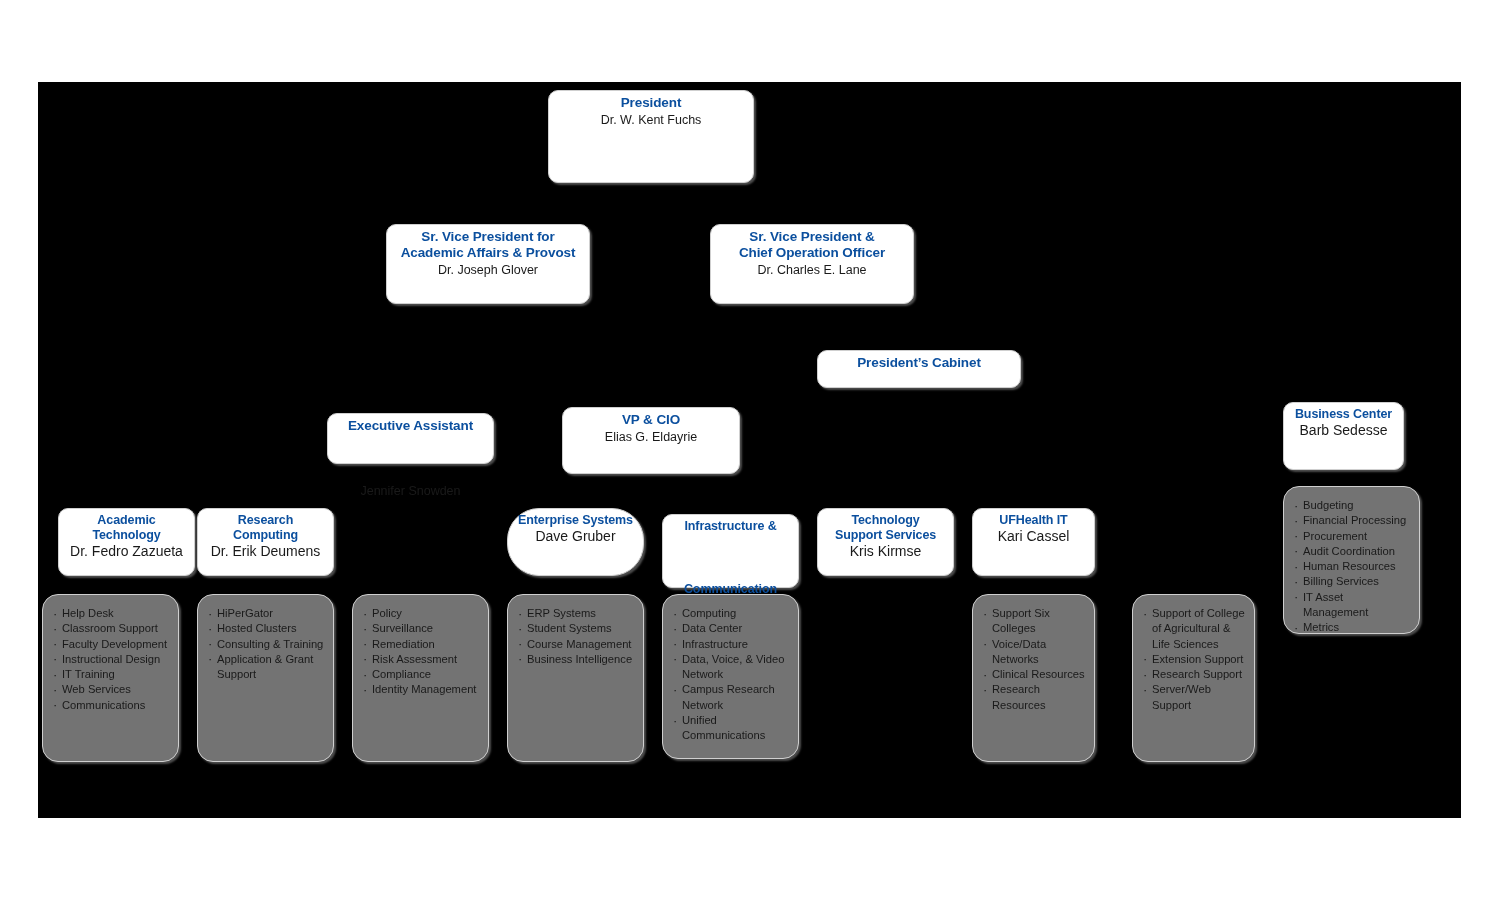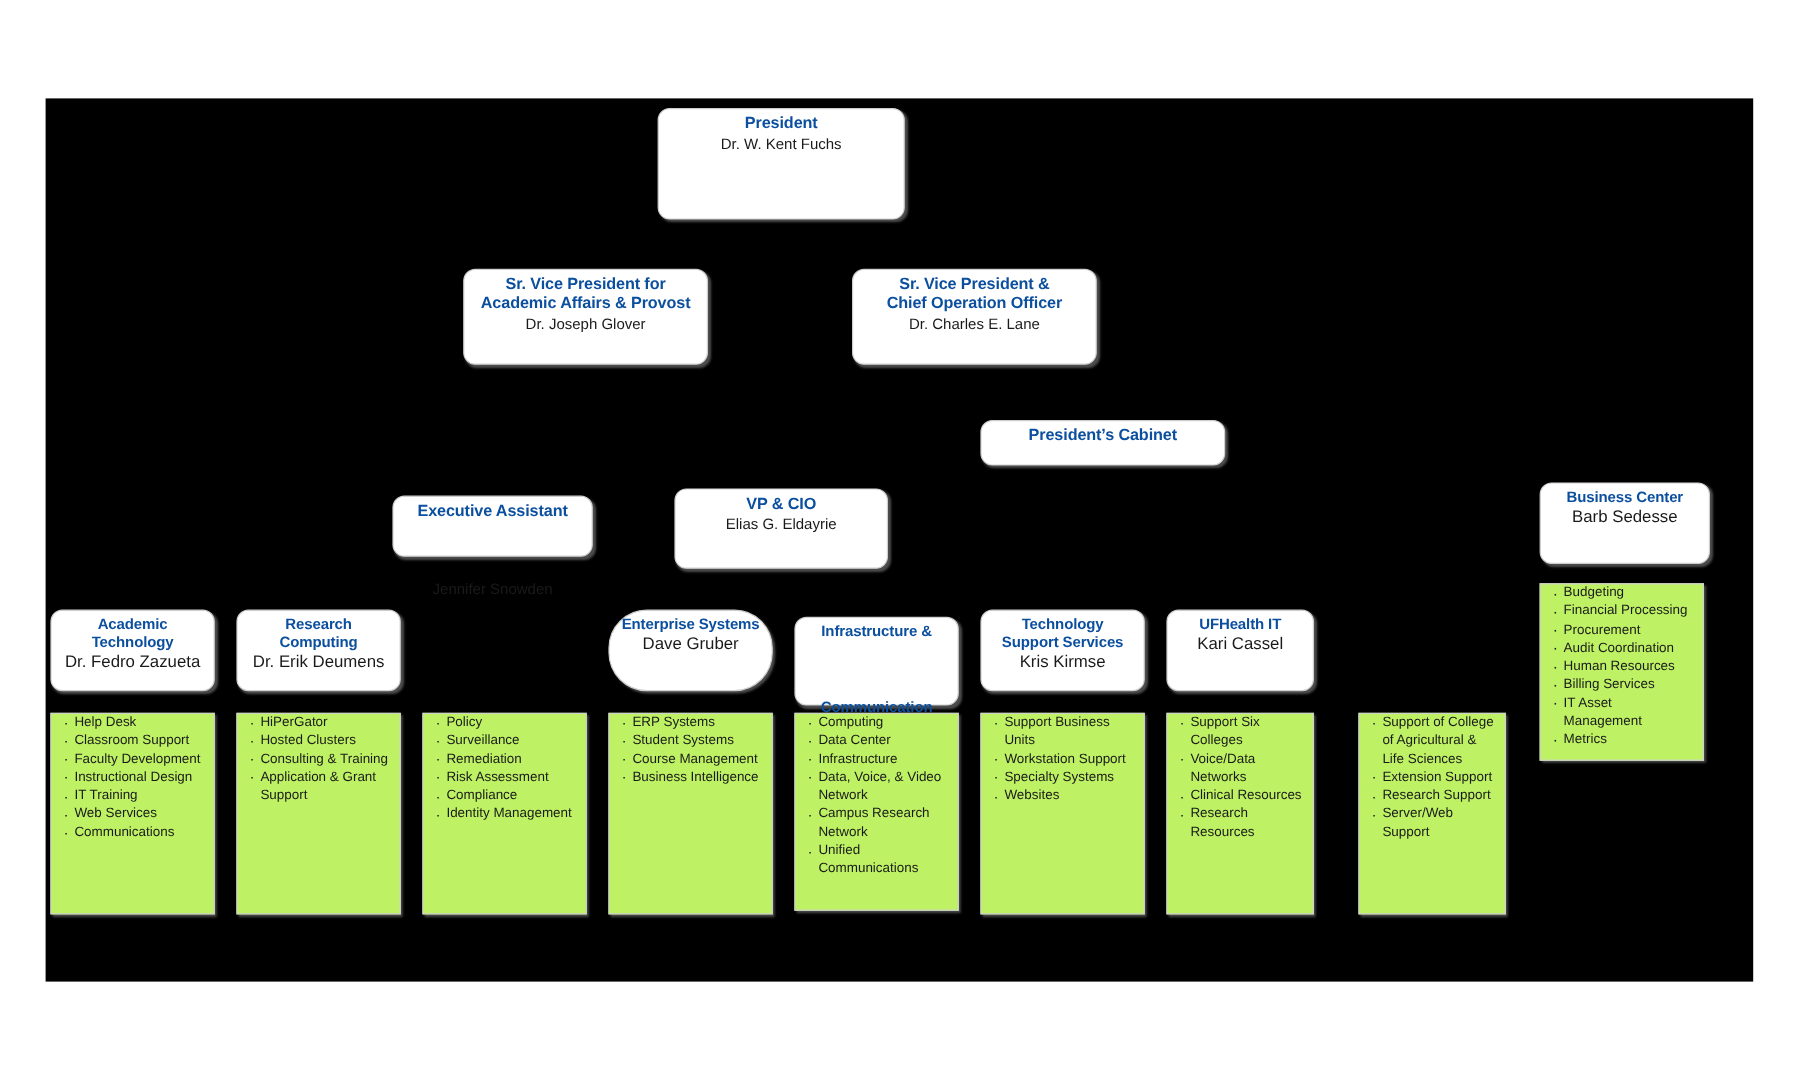--- a/index.html
+++ b/index.html
@@ -46,26 +46,26 @@
     color: #1a1a1a;
     font-size: 12.5px;
     line-height: 16px;
     margin-top: 1px;
   }
   .box.small .title { font-size: 12.5px; line-height: 15px; }
   .box.small .name  { font-size: 14px; line-height: 15px; }
 
   .listbox {
     position: absolute;
-    background: #bef264;
-    border-radius: 0;
+    background: #737373;
+    border-radius: 16px;
     box-sizing: border-box;
     border: 1px solid #cfcfcf;
     box-shadow: 2px 2px 2px rgba(255,255,255,0.30);
-    padding: 0 8px 8px 8px;
+    padding: 11px 8px 8px 8px;
     overflow: hidden;
   }
   .listbox ul {
     list-style: none;
     margin: 0;
     padding: 0;
   }
   .listbox li {
     color: #1a1a1a;
     font-size: 11.2px;
@@ -112,40 +112,40 @@
   <div class="box" style="left:289px; top:331px; width:167px; height:51px;gap:48px;">
     <div class="title">Executive Assistant</div>
     <div class="name">Jennifer Snowden</div>
   </div>
 
   <div class="box" style="left:524px; top:325px; width:178px; height:67px;">
     <div class="title">VP &amp; CIO</div>
     <div class="name">Elias G. Eldayrie</div>
   </div>
 
-  <div class="box small" style="left:1245px; top:320px; width:142px; height:68px;">
+  <div class="box small" style="left:1245px; top:320px; width:121px; height:68px;">
     <div class="title">Business Center</div>
     <div class="name">Barb Sedesse</div>
   </div>
 
   <div class="listbox" style="left:1245px; top:404px; width:137px; height:148px;">
     <ul>
       <li>Budgeting</li>
       <li>Financial Processing</li>
       <li>Procurement</li>
       <li>Audit Coordination</li>
       <li>Human Resources</li>
       <li>Billing Services</li>
       <li>IT Asset Management</li>
       <li>Metrics</li>
 
     </ul>
   </div>
 
-  <div class="box small" style="left:4px; top:426px; width:137px; height:68px;">
+  <div class="box small" style="left:20px; top:426px; width:137px; height:68px;">
     <div class="title">Academic</div>
     <div class="title">Technology</div>
     <div class="name">Dr. Fedro Zazueta</div>
   </div>
 
   <div class="box small" style="left:159px; top:426px; width:137px; height:68px;">
     <div class="title">Research</div>
     <div class="title">Computing</div>
     <div class="name">Dr. Erik Deumens</div>
   </div>
@@ -220,28 +220,20 @@
     <ul>
       <li>Computing</li>
       <li>Data Center</li>
       <li>Infrastructure</li>
       <li>Data, Voice, &amp; Video Network</li>
       <li>Campus Research Network</li>
       <li>Unified Communications</li>
     </ul>
   </div>
 
-  <div class="listbox" style="left:779px; top:512px; width:137px; height:168px;">
-    <ul>
-      <li>Support Business Units</li>
-      <li>Workstation Support</li>
-      <li>Specialty Systems</li>
-      <li>Websites</li>
-    </ul>
-  </div>
 
   <div class="listbox" style="left:934px; top:512px; width:123px; height:168px;">
     <ul>
       <li>Support Six Colleges</li>
       <li>Voice/Data Networks</li>
       <li>Clinical Resources</li>
       <li>Research Resources</li>
     </ul>
   </div>
 

